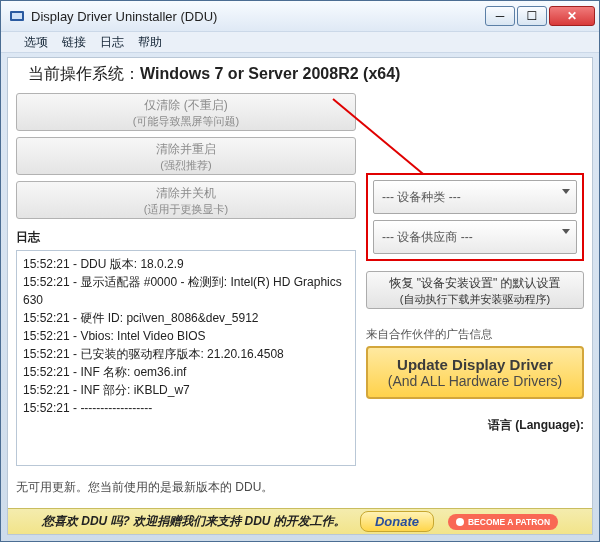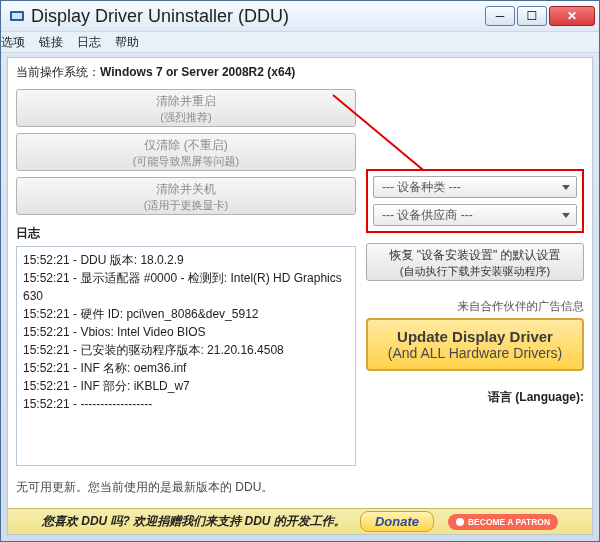--- a/index.html
+++ b/index.html
@@ -1,47 +1,47 @@
 <!DOCTYPE html>
 <html><head>
 <meta charset="utf-8">
 <style>
   * { box-sizing: border-box; margin: 0; padding: 0; }
   html, body { width: 600px; height: 542px; font-family: "Microsoft YaHei", "Segoe UI", Tahoma, sans-serif; font-size: 12px; background: #fff; overflow: hidden; }
   .window { width: 600px; height: 542px; background: linear-gradient(#dfe9f5, #cedceb); border: 1px solid #4b6d93; display: flex; flex-direction: column; }
   .titlebar { height: 30px; display: flex; align-items: center; padding: 0 0 0 8px; background: linear-gradient(#f7fbff, #dfe9f5); }
   .app-icon { width: 16px; height: 16px; margin-right: 6px; display:inline-block; }
   .app-icon svg { display:block; }
-  .title-text { flex: 1; color: #222; font-size: 18px; }
+  .title-text { flex: 1; color: #222; font-size: 13px; }
   .win-btns { display: flex; gap: 2px; padding-right: 4px; }
   .win-btn { width: 30px; height: 20px; border: 1px solid #5b7fa6; background: linear-gradient(#fafcff,#d8e5f2); border-radius: 3px; display:flex; align-items:center; justify-content:center; font-size:12px; cursor:pointer; }
   .win-btn.close { background: linear-gradient(#f07b7b,#d83a3a); border-color:#a02020; color:#fff; width:46px; }
   .win-btn.close span { font-weight:bold; }
-  .menubar { height: 22px; background: #eaf0f8; display:flex; align-items:center; padding: 0 0; gap: 14px; border-top:1px solid #cbd8e8; border-bottom:1px solid #cbd8e8; }
+  .menubar { height: 22px; background: #eaf0f8; display:flex; align-items:center; padding: 0 23px; gap: 14px; border-top:1px solid #cbd8e8; border-bottom:1px solid #cbd8e8; }
   .menubar span { color: #123; cursor:default; }
   .client { flex:1; background:#fff; margin: 4px 6px 6px 6px; border:1px solid #b9c7d6; display:flex; flex-direction:column; position:relative; }
-  .os-row { padding: 6px 8px 8px 8px; font-size:12px; color:#222; }
+  .os-row { padding: 6px 8px 8px 20px; font-size:16px; color:#222; }
   .os-row b { font-weight:bold; }
   .content { flex:1; display:flex; padding: 0 8px 6px 8px; gap: 10px; position:relative; }
   .left-col { width: 340px; display:flex; flex-direction:column; }
   .action-btns { display:flex; flex-direction:column; gap:6px; padding-bottom:8px; }
   .big-btn { height: 38px; border:1px solid #b2b2b2; background: linear-gradient(#f7f7f7,#e4e4e4); border-radius:3px; color:#8b8b8b; text-align:center; padding-top:3px; cursor:default; }
   .big-btn .l1 { display:block; font-size:12px; }
   .big-btn .l2 { display:block; font-size:11px; }
   .log-hdr { font-weight:bold; margin: 2px 0 4px 0; color:#222; }
   .log-box { flex:1; border:1px solid #b9c7d6; background:#fff; padding:4px 6px; overflow:auto; color:#222; font-size:12px; line-height:1.5; min-height:170px;}
   .update-line { margin-top:6px; color:#4a4a4a; height:30px; display:flex; align-items:center;}
   .right-col { flex:1; display:flex; flex-direction:column; position:relative; }
   .red-box { border:2px solid #e00000; padding:5px; margin-top: 80px; display:flex; flex-direction:column; gap:6px; background:#fff; }
-  .dropdown { height:22px; border:1px solid #a8a8a8; border-radius:2px; background: linear-gradient(#fff,#eaeaea); display:flex; align-items:center; padding:0 20px 0 8px; color:#555; position:relative; cursor:pointer;}
+  .dropdown { height:34px; border:1px solid #a8a8a8; border-radius:2px; background: linear-gradient(#fff,#eaeaea); display:flex; align-items:center; padding:0 20px 0 8px; color:#555; position:relative; cursor:pointer;}
   .dropdown:after { content:""; position:absolute; right:6px; top:8px; border-left:4px solid transparent; border-right:4px solid transparent; border-top:5px solid #555; }
   .restore-btn { margin-top:10px; height:38px; border:1px solid #acacac; border-radius:3px; background:linear-gradient(#f9f9f9,#e3e3e3); text-align:center; padding-top:3px; color:#333; cursor:pointer; }
   .restore-btn .l1 { display:block; font-size:12px; }
   .restore-btn .l2 { display:block; font-size:11px; }
-  .ad-hdr { margin-top:18px; text-align:right; color:#555; font-size:11.5px; }
+  .ad-hdr { margin-top:18px; text-align:left; color:#555; font-size:11.5px; }
   .ad-box { margin-top:4px; border:2px solid #d3a63b; background:linear-gradient(#ffe9a0,#ffd24b); border-radius:4px; text-align:center; padding:8px 4px; cursor:pointer; }
   .ad-box .l1{ font-weight:bold; font-size:15px; color:#3c3c3c;}
   .ad-box .l2{ font-size:14px; color:#4a4a4a; }
   .lang-lbl { margin-top:18px; font-weight:bold; color:#222;text-align:right; }
   .footer { height:26px; background: linear-gradient(#f4ecae,#f2e48a); border-top:1px solid #c9bd5f; display:flex; align-items:center; justify-content:center; gap:14px; padding:0 8px;}
   .footer-text { color:#222; font-weight:bold; font-size:12px;font-style:italic;}
   .donate { background:linear-gradient(#fff2b4,#ffd64a); border:1px solid #c7a730; border-radius:8px; padding:2px 14px; font-style:italic; font-weight:bold; color:#2a4e9b; cursor:pointer; font-size:13px;}
   .patron { background:#f96854; color:#fff; font-size:8.5px; font-weight:bold; padding:3px 8px; border-radius:8px; display:flex; align-items:center; gap:4px; cursor:pointer;}
   .patron .circ { width:8px; height:8px; border-radius:50%; background:#fff; display:inline-block;}
   .arrow-svg { position:absolute; left:320px; top:-2px; width:160px; height:150px; pointer-events:none; }
@@ -91,26 +91,26 @@
             <marker id="ah" markerWidth="10" markerHeight="10" refX="7" refY="3" orient="auto">
               <path d="M0,0 L8,3 L0,6 Z" fill="#e00000"></path>
             </marker>
           </defs>
         <line x1="5" y1="8" x2="130" y2="112" stroke="#e00000" stroke-width="2" marker-end="url(#ah)"></line>
       </svg>
 
       <div class="left-col">
         <div class="action-btns">
           <div class="big-btn">
+            <span class="l1">仅清除 (不重启)</span>
+            <span class="l2">(可能导致黑屏等问题)</span>
+          </div>
+          <div class="big-btn">
             <span class="l1">清除并重启</span>
             <span class="l2">(强烈推荐)</span>
-          </div>
-          <div class="big-btn">
-            <span class="l1">仅清除 (不重启)</span>
-            <span class="l2">(可能导致黑屏等问题)</span>
           </div>
           <div class="big-btn">
             <span class="l1">清除并关机</span>
             <span class="l2">(适用于更换显卡)</span>
           </div>
         </div>
 
         <div class="log-hdr">日志</div>
         <div class="log-box" id="logbox">
             <div>15:52:21 - DDU 版本: 18.0.2.9</div>

